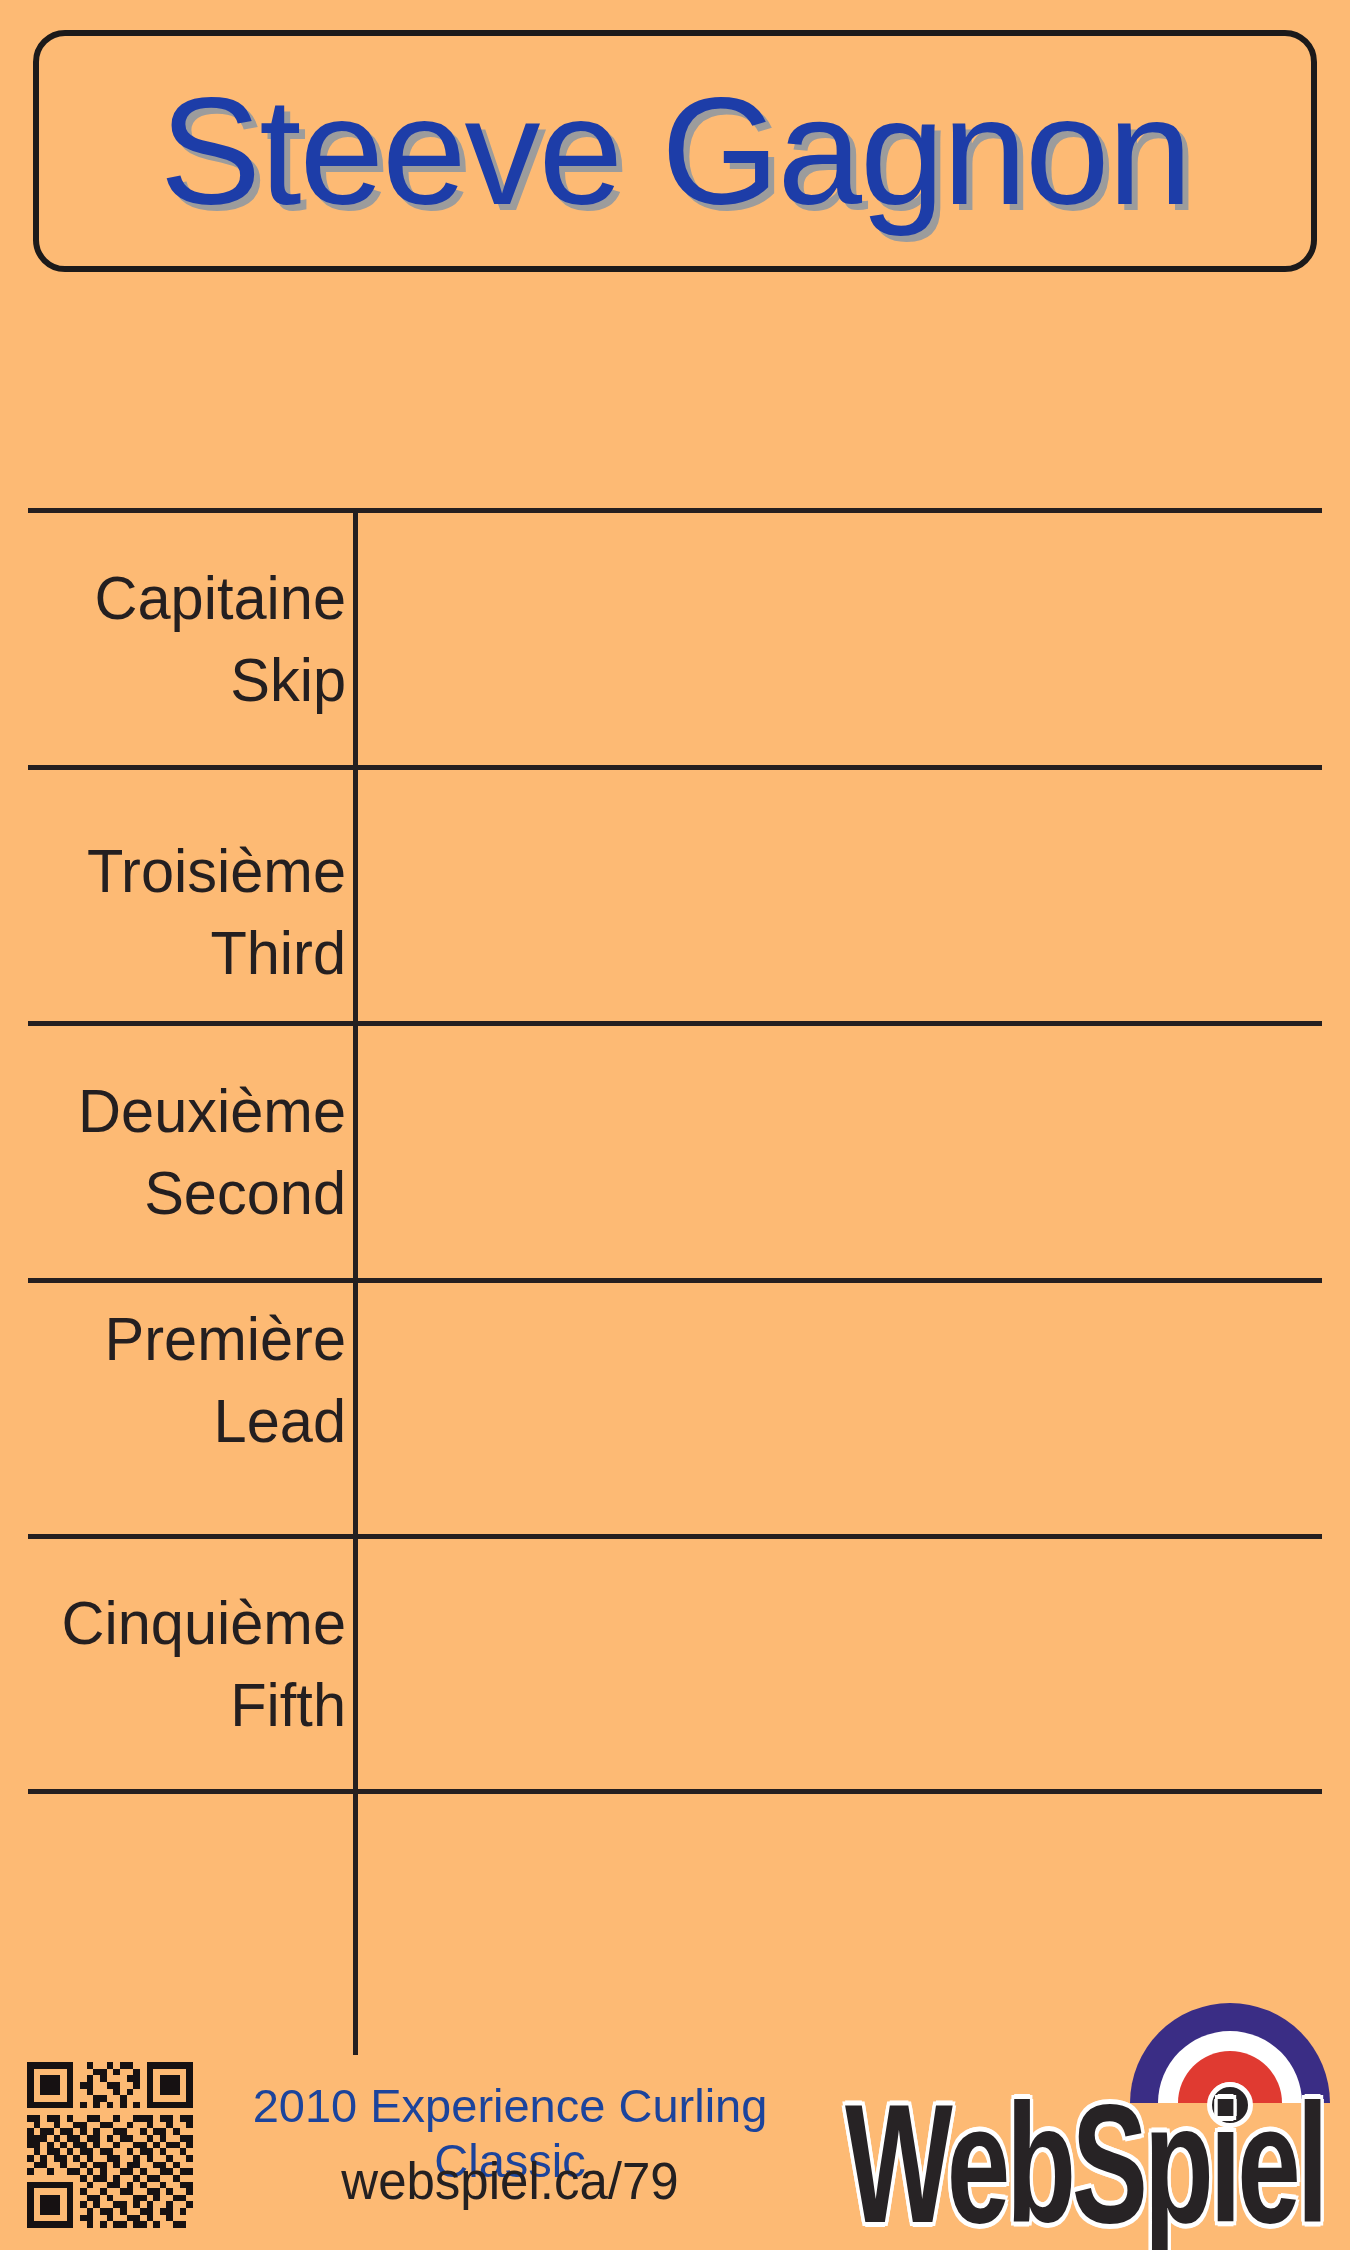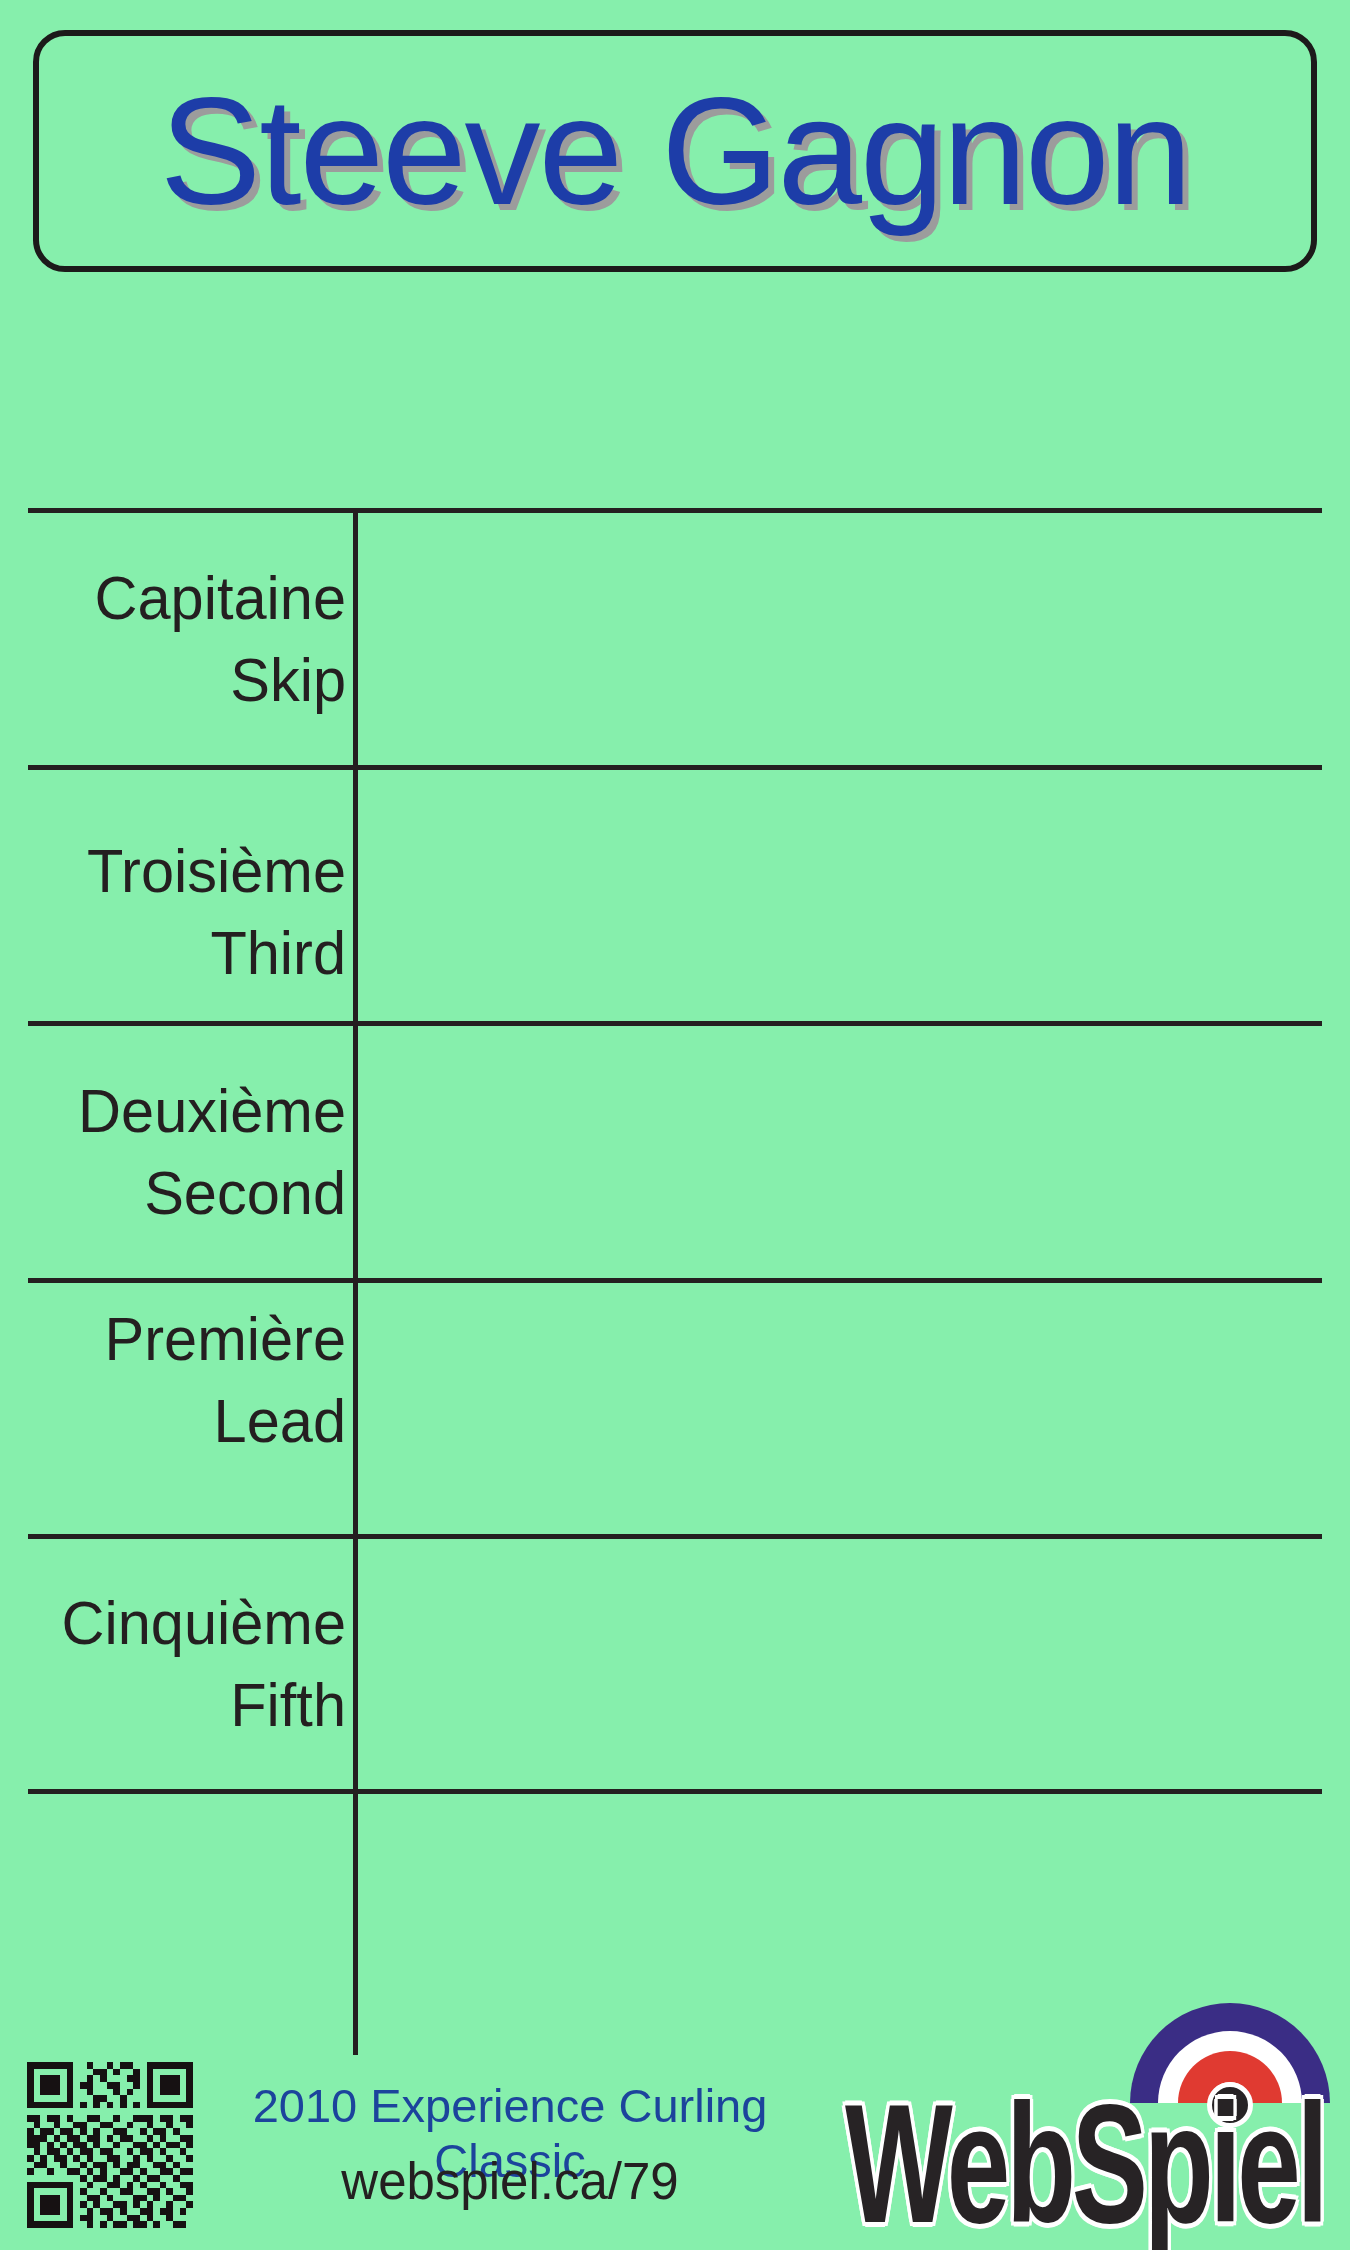--- a/index.html
+++ b/index.html
@@ -1,19 +1,19 @@
 <!DOCTYPE html>
 <html><head>
 <meta charset="utf-8">
 <style>
   html,body{margin:0;padding:0;background:#e8e8e8;}
   .page{
     position:relative;
     width:1350px;height:2250px;
-    background:#86efac;
+    background:#fdba74;
     font-family:"Liberation Sans", sans-serif;
     overflow:hidden;
     margin:0 auto;
   }
   
   .title-box{
     position:absolute;left:33px;top:30px;
     width:1284px;height:242px;
     border:6px solid #1c1a1a;border-radius:32px;
     box-sizing:border-box;

